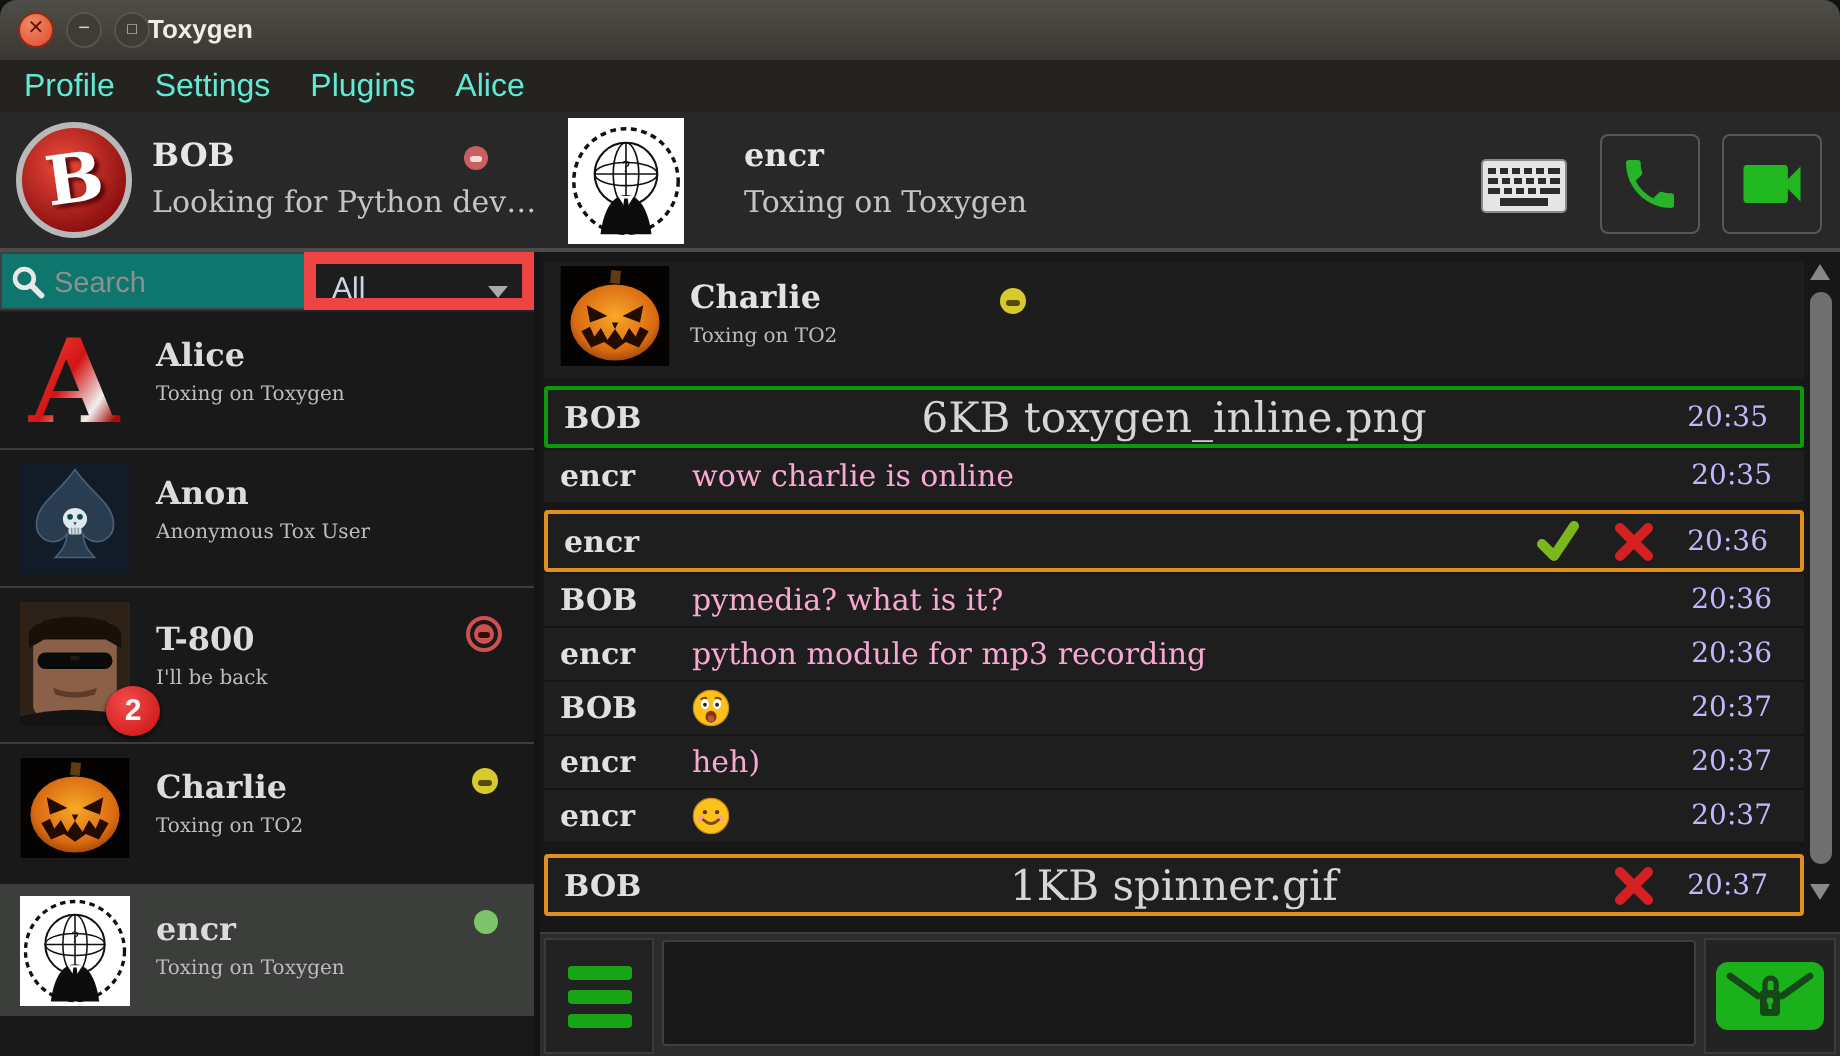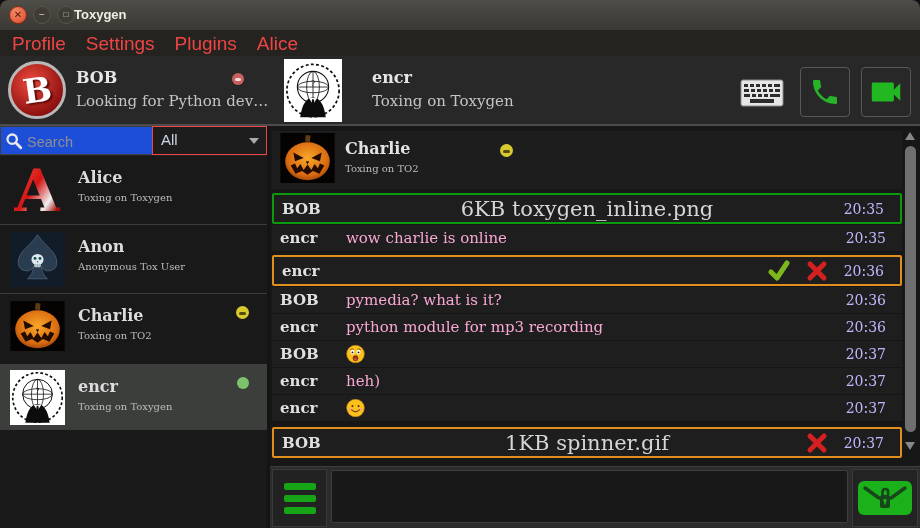--- a/index.html
+++ b/index.html
@@ -16,21 +16,21 @@
   #btn-close{left:9px;background:radial-gradient(circle at 35% 30%,#f08a64,#df4b30);
     border:1px solid #8f2a16;color:#5e1507;}
   #btn-min{left:33px;background:#3f3c37;border:1px solid #57534c;color:#d9d5cd;}
   #btn-max{left:57px;background:#3f3c37;border:1px solid #57534c;color:#d9d5cd;font-size:8px;}
   #win-title{position:absolute;left:74px;top:7px;color:#f0ede6;
     font-family:"Liberation Sans",sans-serif;font-weight:bold;font-size:13px;}
 
   
   #menubar{position:absolute;left:0;top:31px;width:920px;height:25px;background:#232219;
     background:#24231f;display:flex;align-items:center;gap:20px;padding-left:12px;box-sizing:border-box;}
-  .menu-item{color:#ef4444;font-family:"Liberation Sans",sans-serif;font-size:19px;cursor:default;}
+  .menu-item{color:#5eead4;font-family:"Liberation Sans",sans-serif;font-size:16px;cursor:default;}
 
   
   #header{position:absolute;left:0;top:56px;width:920px;height:70px;background:#282828;
     border-bottom:2px solid #4c4c4c;box-sizing:border-box;}
   #self-avatar{position:absolute;left:8px;top:5px;width:58px;height:58px;border-radius:50%;
     background:radial-gradient(circle at 40% 35%,#ef4b3c,#8a0f0f 75%);
     border:3px solid #b8b8b8;box-sizing:border-box;display:flex;align-items:center;justify-content:center;}
   #self-avatar .letter{color:#fff;font-weight:bold;font-size:34px;font-family:"DejaVu Serif",serif;
     text-shadow:2px 2px 2px #5a0808;transform:rotate(-8deg);}
   .hdr-name{position:absolute;font-weight:bold;font-size:16px;color:#e6e6e6;}
@@ -48,28 +48,28 @@
   .call-btn{position:absolute;top:11px;width:48px;height:48px;border:1px solid #585858;border-radius:4px;
     background:transparent;display:flex;align-items:center;justify-content:center;cursor:pointer;}
   #audio-call-btn{left:800px;}
   #video-call-btn{left:861px;}
 
   
   #v-divider{position:absolute;left:267px;top:126px;width:3px;height:402px;background:#141414;}
 
   
   #search-row{position:absolute;left:0;top:126px;width:267px;height:30px;background:#232323;}
-  #search-box{position:absolute;left:0;top:0;width:168px;height:29px;background:#1d4ed8;
+  #search-box{position:absolute;left:0;top:0;width:168px;height:29px;background:#0f766e;
     border:1px solid #3f3f3f;box-sizing:border-box;}
   #search-input{position:absolute;left:24px;top:1px;width:120px;height:25px;background:transparent;
     border:none;outline:none;color:#cfcfcf;font-family:"Liberation Sans",sans-serif;font-size:14.5px;}
   #search-input::placeholder{color:#8f8f8f;}
   #search-icon{position:absolute;left:4px;top:5px;}
   #filter-dropdown{position:absolute;left:152px;top:0;width:115px;height:29px;background:#1d1d1d;
-    border:1px solid #ef4444;box-sizing:border-box;cursor:pointer;}
+    border:6px solid #ef4444;box-sizing:border-box;cursor:pointer;}
   #filter-value{position:absolute;left:8px;top:4px;color:#ccd5e3;font-family:"Liberation Sans",sans-serif;
     font-size:15px;}
   #filter-arrow{position:absolute;right:7px;top:11px;width:0;height:0;
     border-left:5px solid transparent;border-right:5px solid transparent;border-top:6px solid #a9a9a9;}
 
   #contact-list{position:absolute;left:0;top:156px;width:267px;height:372px;background:#191919;}
   .contact{position:relative;width:267px;border-bottom:1px solid #3c3c3c;box-sizing:border-box;cursor:pointer;}
   .contact.selected{background:#3b3e3a;}
   .c-avatar{position:absolute;left:10px;top:7px;width:55px;height:55px;overflow:hidden;}
   .c-name{position:absolute;left:78px;top:12px;font-weight:bold;font-size:16px;color:#dcdcdc;}
@@ -348,20 +348,33 @@
     <div class="contact" style="height:69px">
       <div class="c-avatar">
         <svg width="55" height="55">
             <use href="#spade-av"></use>
           </svg>
       </div>
       <span class="c-name">Anon</span>
       <span class="c-status-msg">Anonymous Tox User</span>
     </div>
 
+    <div class="contact" style="height:78px">
+      <div class="c-avatar" style="height:62px">
+        <svg width="55" height="66">
+            <use href="#t800-av"></use>
+          </svg>
+      </div>
+      <span class="c-name" style="top:16px">T-800</span>
+      <span class="c-status-msg" style="top:40px">I'll be back</span>
+      <span class="st-busy-ring" style="right:16px;top:14px">
+          <i></i>
+        </span>
+      <span class="badge">2</span>
+    </div>
 
     <div class="contact" style="height:71px">
       <div class="c-avatar">
         <svg width="55" height="50">
             <use href="#pumpkin-av"></use>
           </svg>
       </div>
       <span class="c-name">Charlie</span>
       <span class="c-status-msg">Toxing on TO2</span>
       <span class="st-away" style="right:18px;top:12px"></span>

